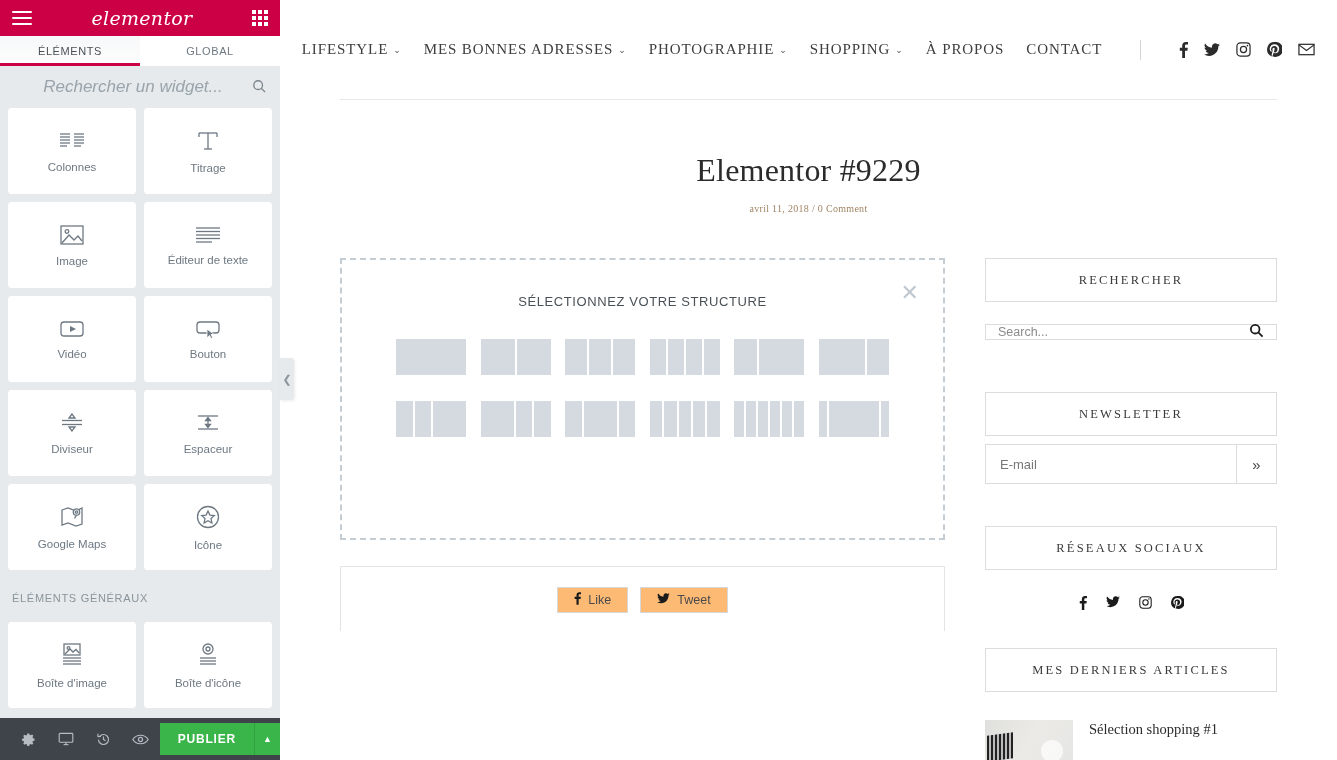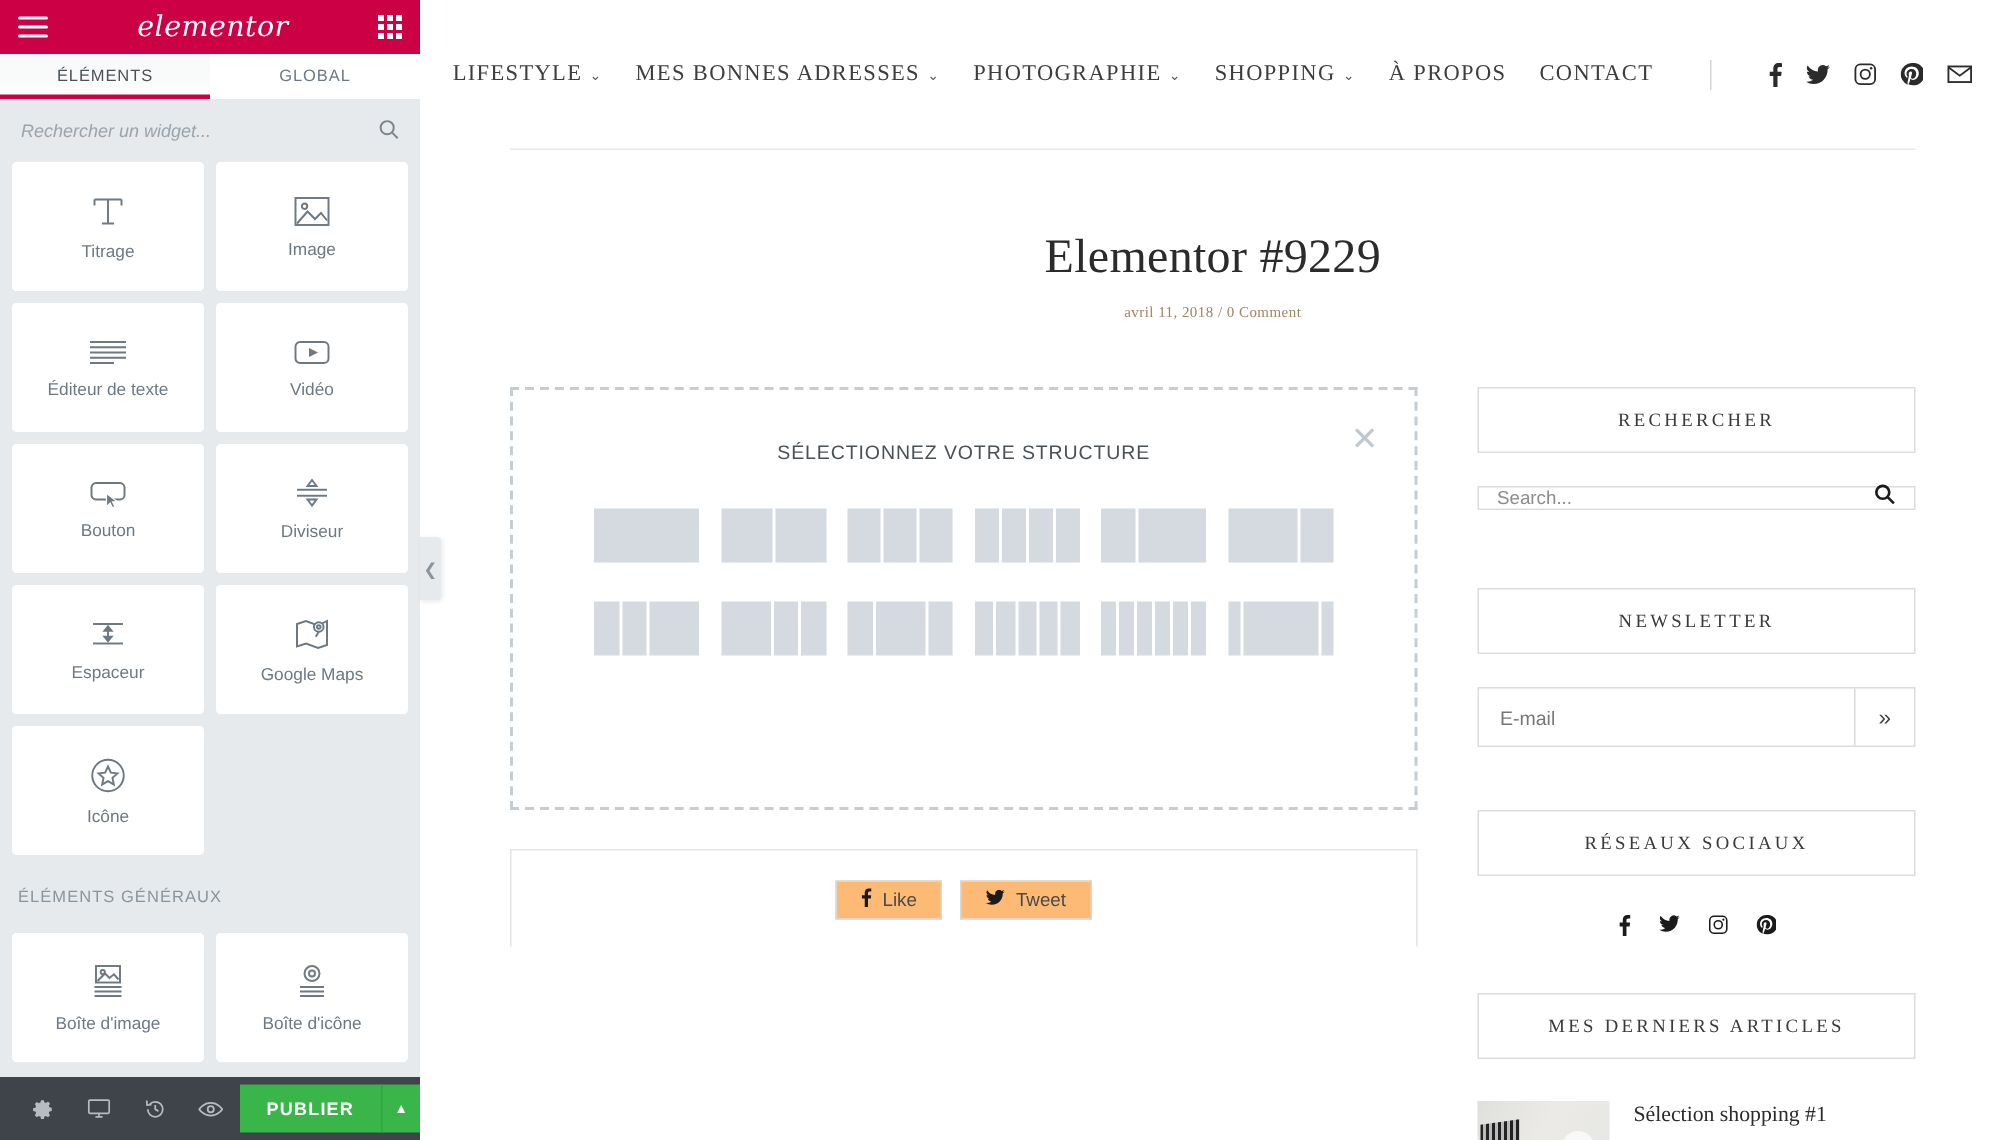--- a/index.html
+++ b/index.html
@@ -47,22 +47,23 @@
     content: ""; position: absolute; left: 0; right: 0; bottom: 0;
     height: 3px; background: #cc0044;
   }
 
   .panel-search {
     height: 42px; flex: 0 0 42px; background: #e6eaec;
     display: flex; align-items: center; padding: 0 14px;
   }
   .panel-search input {
     flex: 1; border: none; outline: none; background: transparent;
-    font-size: 12px; color: #7f1d1d; font-style: italic;
+    font-size: 17px; color: #7f1d1d; font-style: italic;
     font-family: "Liberation Sans", sans-serif;
+    text-align: center;
   }
   .panel-search input::placeholder { color: #9aa4ac; font-style: italic; }
   .panel-search .srch { color: #7b848c; font-size: 14px; }
 
   .panel-scroll { flex: 1; overflow: hidden; padding: 0 8px; }
   .wgrid { display: grid; grid-template-columns: 1fr 1fr; gap: 8px; }
   .wcard {
     background: #fff; height: 86px; border-radius: 3px;
     display: flex; flex-direction: column; align-items: center; justify-content: center;
     gap: 9px; cursor: move; border: 1px solid #fff;
@@ -173,21 +174,21 @@
   .side-search {
     margin-top: 22px; border: 1px solid #dcdcdc; height: 16px;
     display: flex; align-items: center; padding: 0 12px; justify-content: space-between;
   }
   .side-search input {
     flex: 1; border: none; outline: none; font-size: 12.5px; color: #555;
     font-family: "Liberation Sans", sans-serif; background: transparent;
   }
   .side-search input::placeholder { color: #8b8b8b; }
   .news-field {
-    margin-top: 22px; border: 1px solid #dcdcdc; height: 40px; display: flex;
+    margin-top: 8px; border: 1px solid #dcdcdc; height: 40px; display: flex;
   }
   .news-field input {
     flex: 1; border: none; outline: none; padding: 0 14px;
     font-size: 13px; color: #555; background: transparent;
     font-family: "Liberation Sans", sans-serif;
   }
   .news-field input::placeholder { color: #777; }
   .news-sub {
     width: 40px; border-left: 1px solid #dcdcdc; cursor: pointer;
     display: flex; align-items: center; justify-content: center;
@@ -268,20 +269,37 @@
         <svg width="14" height="14" viewBox="0 0 16 16" fill="none" stroke="#7b848c" stroke-width="1.5">
           <circle cx="7" cy="7" r="5"></circle>
             <line x1="10.8" y1="10.8" x2="15" y2="15"></line>
         </svg>
       </span>
     </div>
 
     <div class="panel-scroll">
       <div class="wgrid">
 
+        <div class="wcard">
+          <span>
+            <svg width="28" height="22" viewBox="0 0 28 22" stroke="#6d7882" stroke-width="1.3">
+              <line x1="2" y1="4" x2="12" y2="4"></line>
+                <line x1="2" y1="7" x2="12" y2="7"></line>
+                <line x1="2" y1="10" x2="12" y2="10"></line>
+                <line x1="2" y1="13" x2="12" y2="13"></line>
+                <line x1="2" y1="16" x2="9" y2="16"></line>
+              <line x1="16" y1="4" x2="26" y2="4"></line>
+                <line x1="16" y1="7" x2="26" y2="7"></line>
+                <line x1="16" y1="10" x2="26" y2="10"></line>
+                <line x1="16" y1="13" x2="26" y2="13"></line>
+                <line x1="16" y1="16" x2="23" y2="16"></line>
+            </svg>
+          </span>
+          <span class="wlabel">Colonnes</span>
+        </div>
 
         <div class="wcard">
           <span>
             <svg width="26" height="24" viewBox="0 0 26 24" stroke="#6d7882" stroke-width="1.3" fill="none">
               <line x1="4" y1="4" x2="22" y2="4"></line>
                 <line x1="13" y1="4" x2="13" y2="20"></line>
                 <line x1="9" y1="20" x2="17" y2="20"></line>
               <line x1="4" y1="4" x2="4" y2="8"></line>
                 <line x1="22" y1="4" x2="22" y2="8"></line>
             </svg>

